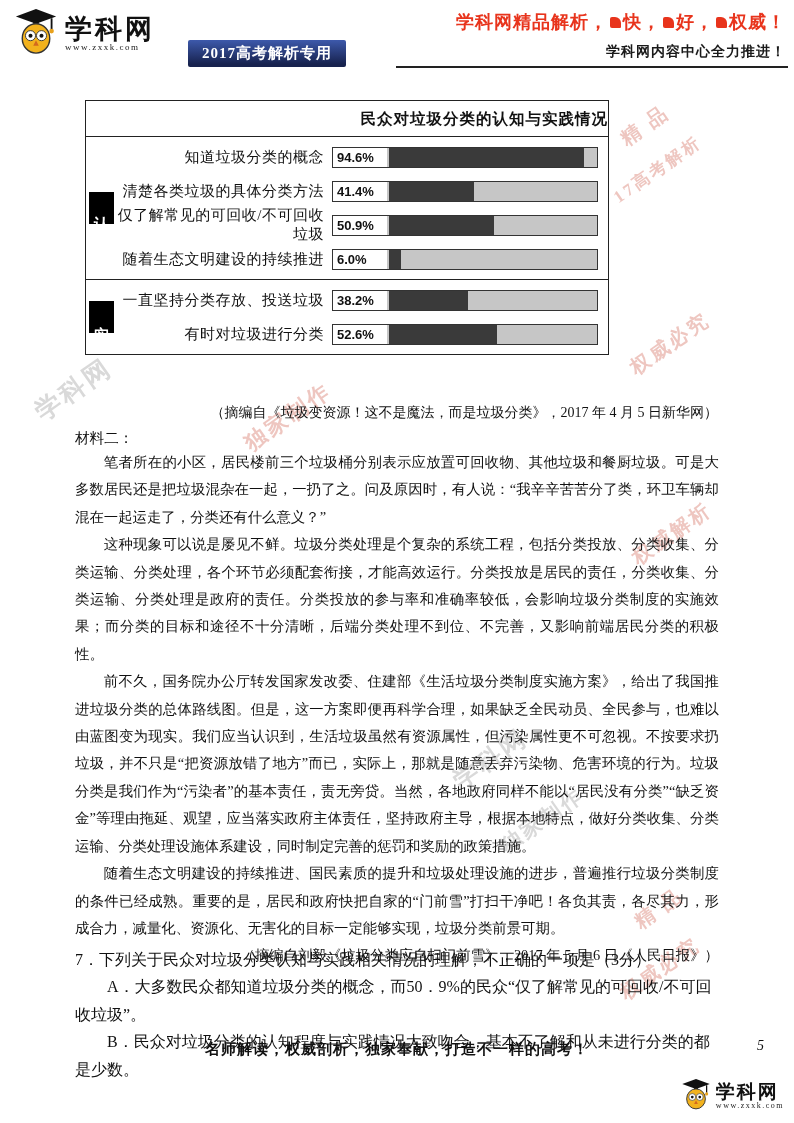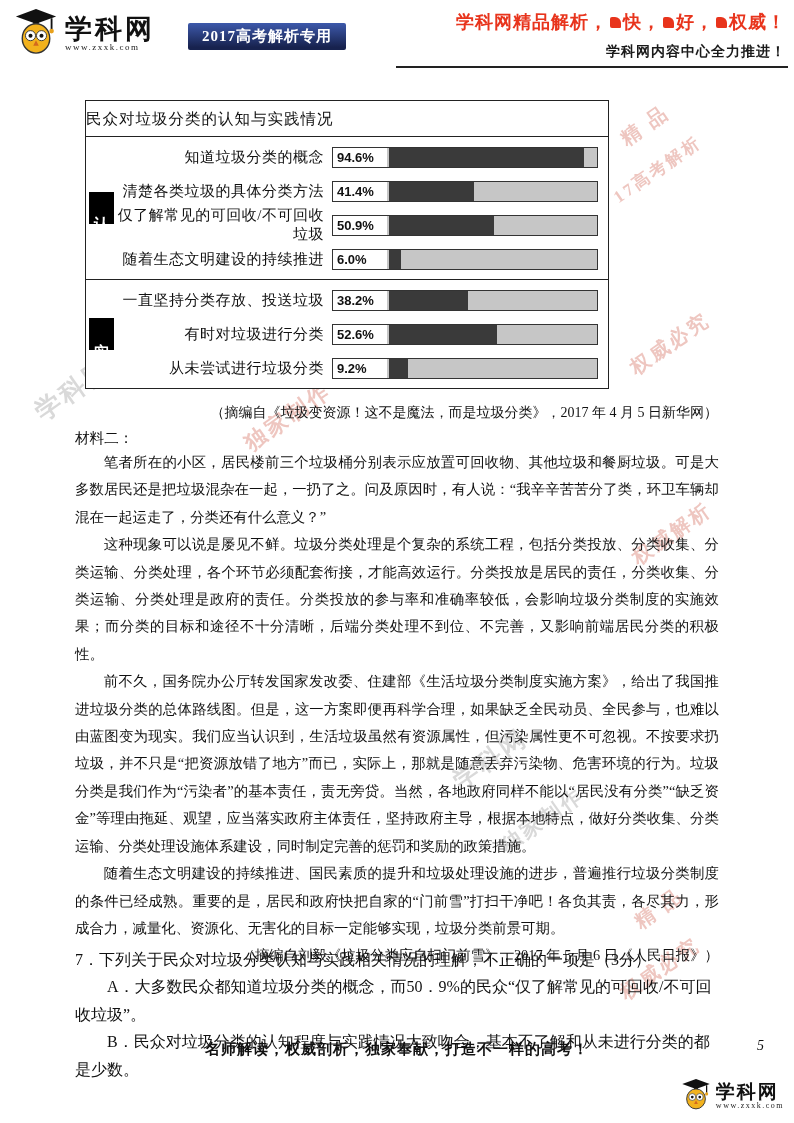--- a/index.html
+++ b/index.html
@@ -8,33 +8,33 @@
     position: relative; width: 794px; height: 1123px; margin: 0 auto;
     background: #fff; color: #111; overflow: hidden;
   }
 
   
   .logo-wrap { position: absolute; top: 8px; left: 14px; display: flex; align-items: center; gap: 7px; }
   .logo-col { display: flex; flex-direction: column; line-height: 1.05; }
   .logo-title { font-size: 27px; font-weight: bold; letter-spacing: 3px; }
   .logo-url { font-size: 9px; letter-spacing: 1.5px; color: #222; }
   .banner {
-    position: absolute; top: 23px; left: 188px; padding: 4px 14px;
+    position: absolute; top: 40px; left: 188px; padding: 4px 14px;
     background: linear-gradient(180deg, #3d59ab 0%, #17224e 90%);
     color: #fff; font-size: 15px; font-weight: bold; letter-spacing: 1px; border-radius: 2px;
   }
   .hdr-right { position: absolute; top: 10px; right: 8px; text-align: right; }
   .red-slogan { font-size: 18px; font-weight: bold; color: #e8341c; letter-spacing: 1px; }
   .thumb { display: inline-block; width: 11px; height: 11px; background: #e8341c; border-radius: 2px 6px 1px 2px; margin: 0 2px; }
   .sub-slogan { margin-top: 9px; font-size: 14px; font-weight: bold; color: #1a1a1a; letter-spacing: 1px; }
   .hdr-line { position: absolute; top: 66px; left: 396px; right: 6px; border-top: 2px solid #222; }
 
   
   .chart { position: absolute; left: 85px; top: 100px; width: 524px; border: 1px solid #222; background: #fff; }
-  .chart-title { height: 36px; line-height: 36px; text-align: left; font-weight: normal; font-size: 15.5px; border-bottom: 1px solid #222; letter-spacing: 1px; }
+  .chart-title { height: 36px; line-height: 36px; text-align: right; font-weight: bold; font-size: 15.5px; border-bottom: 1px solid #222; letter-spacing: 1px; }
   .sec { display: flex; }
   .sec + .sec { border-top: 1px solid #222; }
   .gcol { flex: 0 0 30px; display: flex; align-items: center; justify-content: center; }
   .gbox {
     background: #000; color: #fff; writing-mode: vertical-rl; text-orientation: upright;
     font-weight: bold; font-size: 15px; letter-spacing: 8px; padding: 12px 3px 4px 3px;
   }
   .rows { flex: 1; padding: 3px 0; }
   .crow { display: flex; align-items: center; height: 34px; }
   .clabel { flex: 0 0 216px; text-align: right; padding-right: 8px; font-size: 15px; letter-spacing: 0.5px; }
@@ -166,27 +166,20 @@
             <div class="pct">38.2%</div>
           </div>
         </div>
         <div class="crow">
           <div class="clabel">有时对垃圾进行分类</div>
           <div class="track">
             <div class="fill" style="width: calc(52.6% - 30.508px);"></div>
             <div class="pct">52.6%</div>
           </div>
         </div>
-        <div class="crow">
-          <div class="clabel">从未尝试进行垃圾分类</div>
-          <div class="track">
-            <div class="fill" style="width: calc(9.2% - 5.336px);"></div>
-            <div class="pct">9.2%</div>
-          </div>
-        </div>
       </div>
     </div>
   </div>
 
   <div class="chart-cap">（摘编自《垃圾变资源！这不是魔法，而是垃圾分类》，2017 年 4 月 5 日新华网）</div>
 
   <div class="mat-head">材料二：</div>
   <div class="body-text">
     <p>笔者所在的小区，居民楼前三个垃圾桶分别表示应放置可回收物、其他垃圾和餐厨垃圾。可是大多数居民还是把垃圾混杂在一起，一扔了之。问及原因时，有人说：“我辛辛苦苦分了类，环卫车辆却混在一起运走了，分类还有什么意义？”</p>
     <p>这种现象可以说是屡见不鲜。垃圾分类处理是个复杂的系统工程，包括分类投放、分类收集、分类运输、分类处理，各个环节必须配套衔接，才能高效运行。分类投放是居民的责任，分类收集、分类运输、分类处理是政府的责任。分类投放的参与率和准确率较低，会影响垃圾分类制度的实施效果；而分类的目标和途径不十分清晰，后端分类处理不到位、不完善，又影响前端居民分类的积极性。</p>

